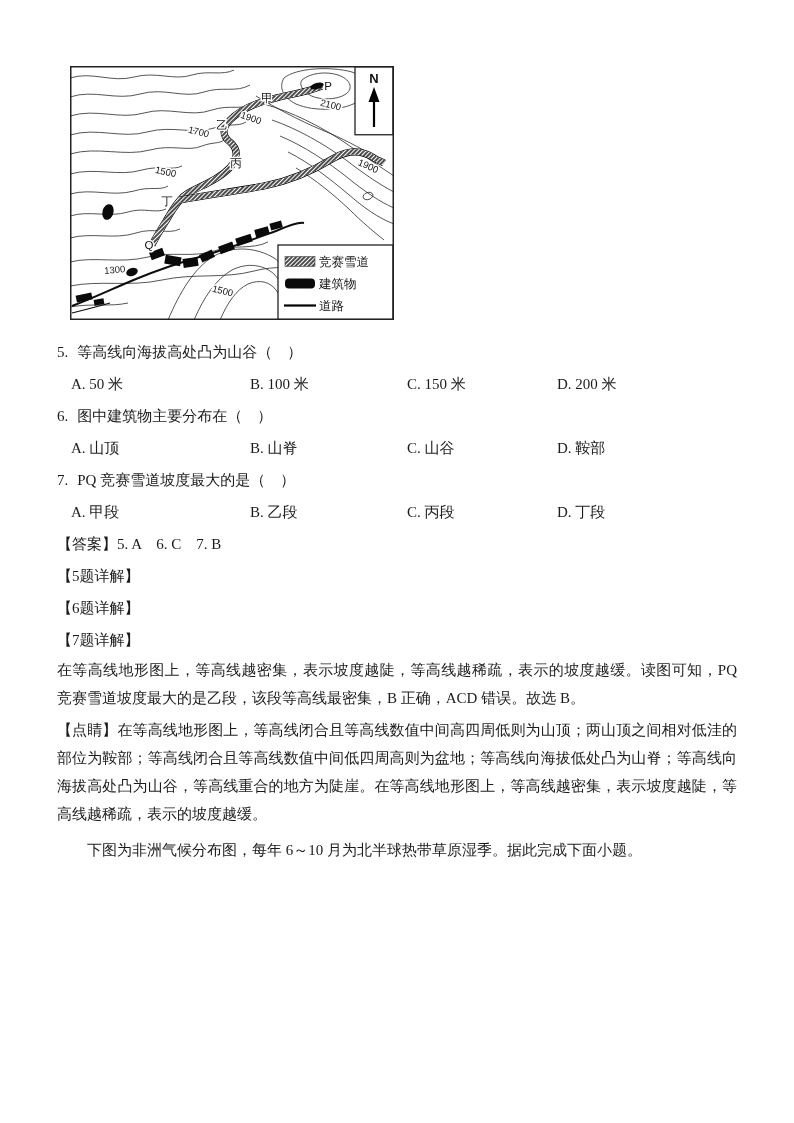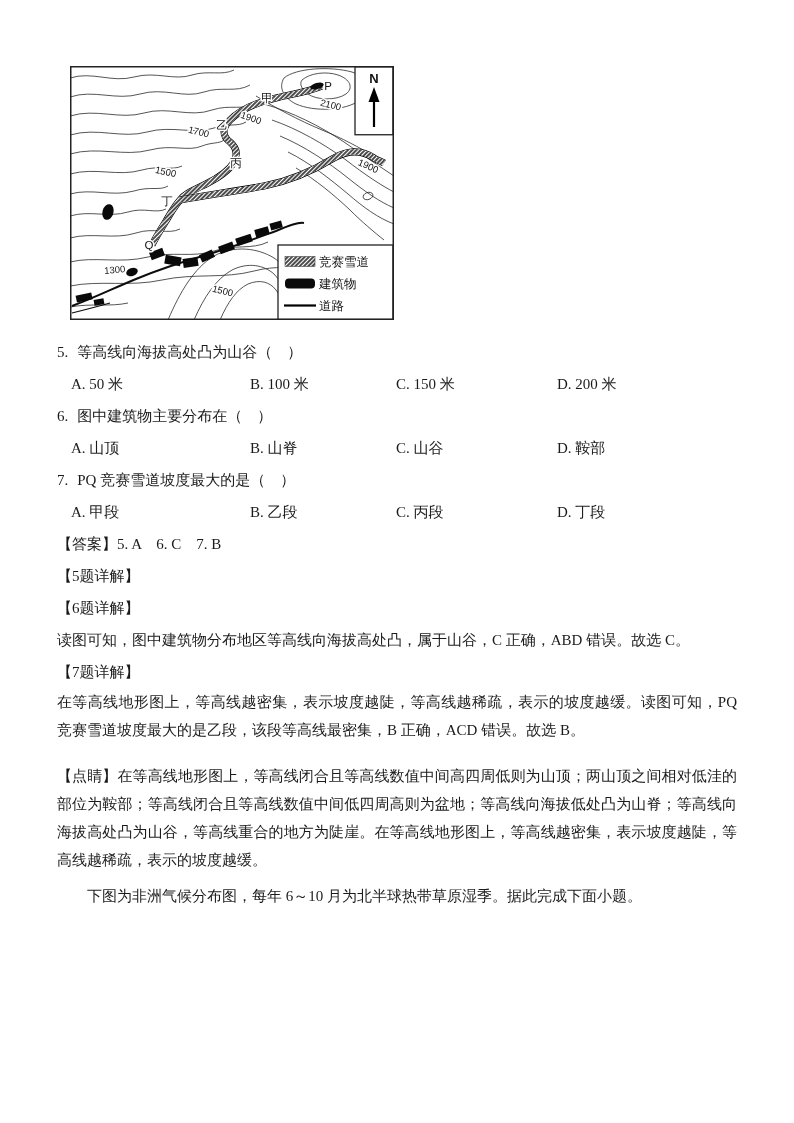--- a/index.html
+++ b/index.html
@@ -18,24 +18,24 @@
   figure.map { margin:0 0 16px 13px; width:324px; height:254px; }
   svg text { font-family:"Liberation Sans","DejaVu Sans",sans-serif; fill:#111; }
   svg .pt-label { font-size:11.5px; paint-order:stroke; stroke:#ffffff; stroke-width:3px; }
   svg .num-label { font-size:9.5px; paint-order:stroke; stroke:#ffffff; stroke-width:3px; }
   svg .legend-label { font-size:12.5px; }
   svg .compass-label { font-size:13px; font-weight:600; }
   .line { height:32px; display:flex; align-items:center; }
   .stem .qnum { margin-right:9px; }
   .opts { position:relative; height:32px; }
   .opts span { position:absolute; top:50%; transform:translateY(-50%); white-space:nowrap; }
-  .opts .o1 { left:14px;text-align:center; } .opts .o2 { left:175px;margin-left:18px; } .opts .o3 { left:339px; } .opts .o4 { left:500px; }
+  .opts .o1 { left:14px;text-align:center; } .opts .o2 { left:175px;margin-left:18px; } .opts .o3 { left:350px; } .opts .o4 { left:500px; }
   .pre { white-space:pre-wrap; }
   .para { line-height:28px; text-align:justify; }
-  .tip-para { margin-top:18px; }
+  .tip-para { margin-top:4px; }
   .closing { margin-top:8px; text-indent:2em; }
 </style>
 </head>
 <body>
 
 <div class="page">
 
   <figure class="map">
     <svg width="324" height="254" viewBox="0 0 324 254">
       <defs>
@@ -186,23 +186,20 @@
   </div>
 
 
   <div class="line">
     <span>【5题详解】</span>
   </div>
 
   <div class="line">
     <span>【6题详解】</span>
   </div>
-  <div class="line">
-    <span>读图可知，图中建筑物分布地区等高线向海拔高处凸，属于山谷，C 正确，ABD 错误。故选 C。</span>
-  </div>
 
   <div class="line">
     <span>【7题详解】</span>
   </div>
   <p class="para"><span>在等高线地形图上，等高线越密集，表示坡度越陡，等高线越稀疏，表示的坡度越缓。读图可知，PQ 竞赛雪道坡度最大的是乙段，该段等高线最密集，B 正确，ACD 错误。故选 B。</span></p>
 
   <p class="para tip-para"><span>【点睛】</span><span>在等高线地形图上，等高线闭合且等高线数值中间高四周低则为山顶；两山顶之间相对低洼的部位为鞍部；等高线闭合且等高线数值中间低四周高则为盆地；等高线向海拔低处凸为山脊；等高线向海拔高处凸为山谷，等高线重合的地方为陡崖。在等高线地形图上，等高线越密集，表示坡度越陡，等高线越稀疏，表示的坡度越缓。</span></p>
 
   <p class="para closing"><span>下图为非洲气候分布图，每年 6～10 月为北半球热带草原湿季。据此完成下面小题。</span></p>
 

